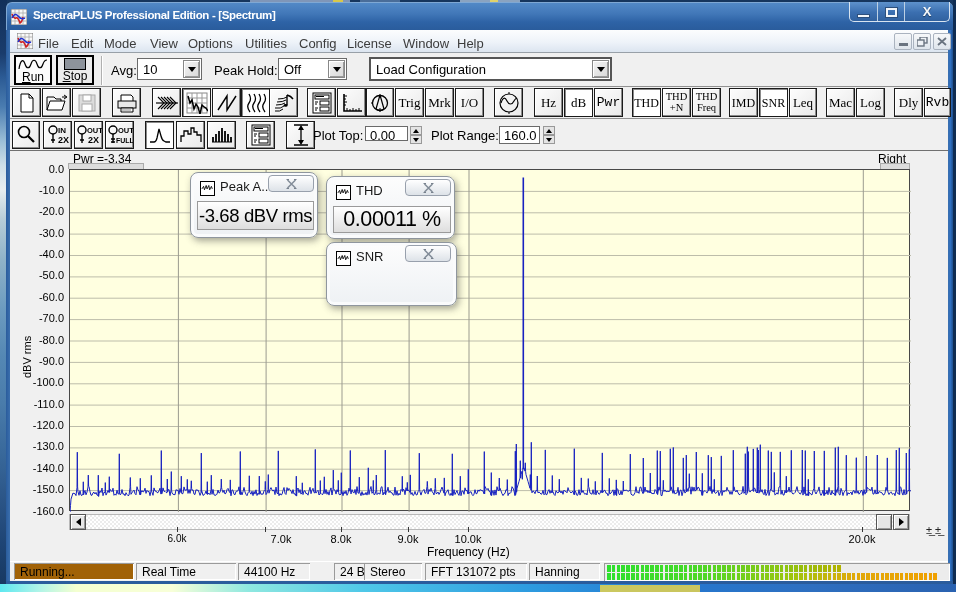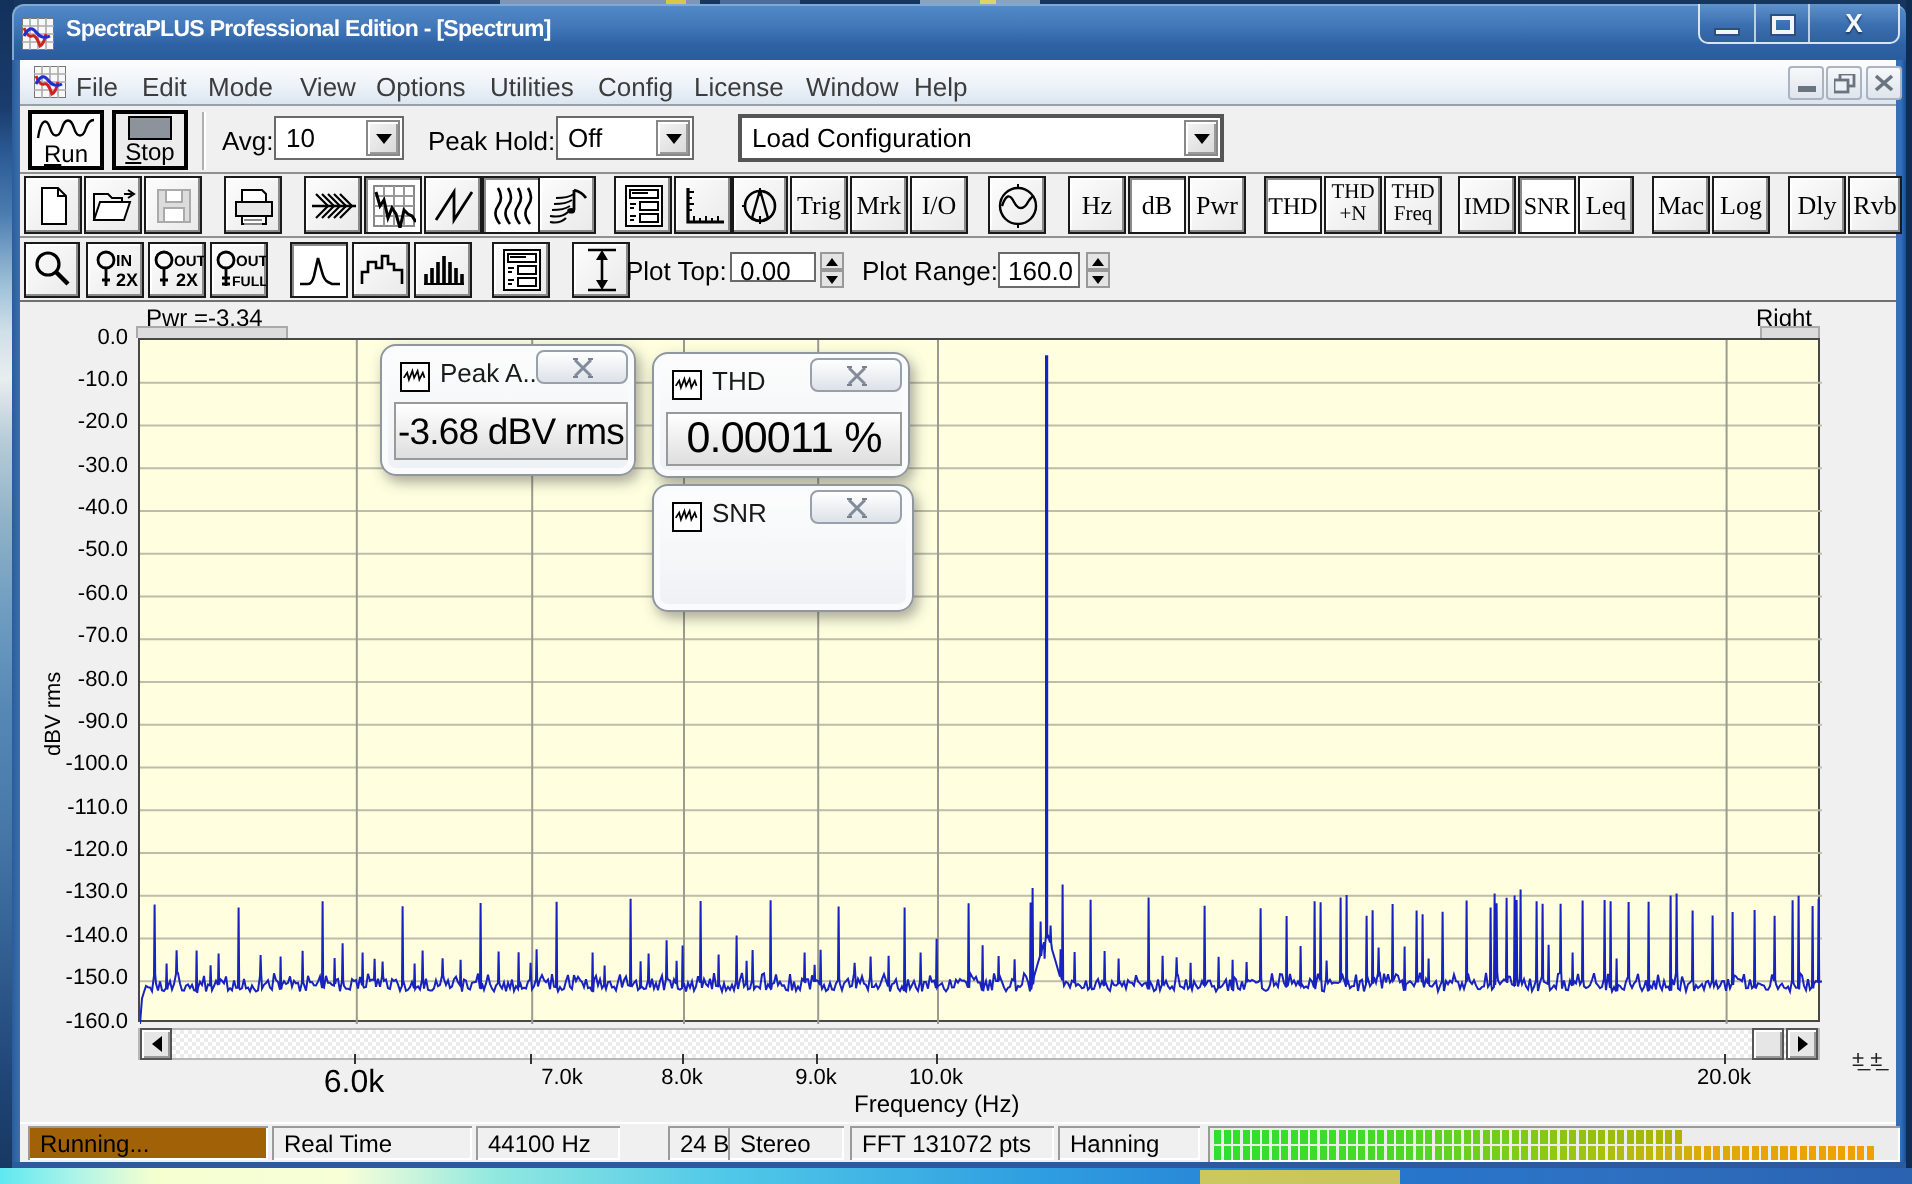--- a/index.html
+++ b/index.html
@@ -182,31 +182,31 @@
 <div style="position:absolute;left:455px;top:88px;width:29px;height:29px;background:linear-gradient(135deg,#fdfdfd,#e9e9e9);border:1px solid #1a1a1a;box-shadow:inset -1px -1px 0 #8a8a8a, inset 1px 1px 0 #ffffff;box-sizing:border-box;display:flex;align-items:center;justify-content:center;font-family:Liberation Serif, serif;font-size:13px;color:#000;line-height:1;text-align:center;">I/O</div>
 <div style="position:absolute;left:494px;top:88px;width:29px;height:29px;background:linear-gradient(135deg,#fdfdfd,#e9e9e9);border:1px solid #1a1a1a;box-shadow:inset -1px -1px 0 #8a8a8a, inset 1px 1px 0 #ffffff;box-sizing:border-box;display:flex;align-items:center;justify-content:center;font-family:Liberation Sans, sans-serif;font-size:12px;color:#000;line-height:1;text-align:center;">
     <svg width="26" height="24" viewBox="0 0 26 24">
       <circle cx="13" cy="12" r="9" fill="none" stroke="#000" stroke-width="1.2"></circle>
       <path d="M13 1 v2 M13 21 v2" stroke="#000"></path>
       <path d="M5 12 C7 6 9 6 11 10 C13 14 16 14 18 10 C19.5 7.5 20.5 7 21 7.5" fill="none" stroke="#000" stroke-width="1.2"></path>
     </svg>
   </div>
 <div style="position:absolute;left:534px;top:88px;width:29px;height:29px;background:linear-gradient(135deg,#fdfdfd,#e9e9e9);border:1px solid #1a1a1a;box-shadow:inset -1px -1px 0 #8a8a8a, inset 1px 1px 0 #ffffff;box-sizing:border-box;display:flex;align-items:center;justify-content:center;font-family:Liberation Serif, serif;font-size:13px;color:#000;line-height:1;text-align:center;">Hz</div>
 <div style="position:absolute;left:564px;top:88px;width:29px;height:29px;background:#fff;border:1px solid #1a1a1a;box-shadow:inset 1px 1px 0 #8a8a8a, inset -1px -1px 0 #ffffff;box-sizing:border-box;display:flex;align-items:center;justify-content:center;font-family:Liberation Serif, serif;font-size:13px;color:#000;line-height:1;text-align:center;">dB</div>
-<div style="position:absolute;left:594px;top:88px;width:29px;height:29px;background:linear-gradient(135deg,#fdfdfd,#e9e9e9);border:1px solid #1a1a1a;box-shadow:inset -1px -1px 0 #8a8a8a, inset 1px 1px 0 #ffffff;box-sizing:border-box;display:flex;align-items:center;justify-content:center;font-family:Liberation Serif, serif;font-size:13px;color:#000;line-height:1;text-align:center;">Pwr</div>
+<div style="position:absolute;left:594px;top:88px;width:29px;height:29px;background:linear-gradient(135deg,#fdfdfd,#e9e9e9);border:1px solid #1a1a1a;box-shadow:inset -1px -1px 0 #8a8a8a, inset 1px 1px 0 #ffffff;box-sizing:border-box;display:flex;align-items:center;justify-content:center;font-family:Liberation Mono, monospace;font-size:13px;color:#000;line-height:1;text-align:center;">Pwr</div>
 <div style="position:absolute;left:632px;top:88px;width:29px;height:29px;background:#fff;border:1px solid #1a1a1a;box-shadow:inset 1px 1px 0 #8a8a8a, inset -1px -1px 0 #ffffff;box-sizing:border-box;display:flex;align-items:center;justify-content:center;font-family:Liberation Serif, serif;font-size:12px;color:#000;line-height:1;text-align:center;">THD</div>
 <div style="position:absolute;left:662px;top:88px;width:29px;height:29px;background:linear-gradient(135deg,#fdfdfd,#e9e9e9);border:1px solid #1a1a1a;box-shadow:inset -1px -1px 0 #8a8a8a, inset 1px 1px 0 #ffffff;box-sizing:border-box;display:flex;align-items:center;justify-content:center;font-family:Liberation Serif, serif;font-size:10.5px;color:#000;line-height:1;text-align:center;">THD<br>+N</div>
 <div style="position:absolute;left:692px;top:88px;width:29px;height:29px;background:linear-gradient(135deg,#fdfdfd,#e9e9e9);border:1px solid #1a1a1a;box-shadow:inset -1px -1px 0 #8a8a8a, inset 1px 1px 0 #ffffff;box-sizing:border-box;display:flex;align-items:center;justify-content:center;font-family:Liberation Serif, serif;font-size:10.5px;color:#000;line-height:1;text-align:center;">THD<br>Freq</div>
 <div style="position:absolute;left:729px;top:88px;width:29px;height:29px;background:linear-gradient(135deg,#fdfdfd,#e9e9e9);border:1px solid #1a1a1a;box-shadow:inset -1px -1px 0 #8a8a8a, inset 1px 1px 0 #ffffff;box-sizing:border-box;display:flex;align-items:center;justify-content:center;font-family:Liberation Serif, serif;font-size:12px;color:#000;line-height:1;text-align:center;">IMD</div>
 <div style="position:absolute;left:759px;top:88px;width:29px;height:29px;background:#fff;border:1px solid #1a1a1a;box-shadow:inset 1px 1px 0 #8a8a8a, inset -1px -1px 0 #ffffff;box-sizing:border-box;display:flex;align-items:center;justify-content:center;font-family:Liberation Serif, serif;font-size:12px;color:#000;line-height:1;text-align:center;">SNR</div>
 <div style="position:absolute;left:789px;top:88px;width:28px;height:29px;background:linear-gradient(135deg,#fdfdfd,#e9e9e9);border:1px solid #1a1a1a;box-shadow:inset -1px -1px 0 #8a8a8a, inset 1px 1px 0 #ffffff;box-sizing:border-box;display:flex;align-items:center;justify-content:center;font-family:Liberation Serif, serif;font-size:13px;color:#000;line-height:1;text-align:center;">Leq</div>
 <div style="position:absolute;left:826px;top:88px;width:29px;height:29px;background:linear-gradient(135deg,#fdfdfd,#e9e9e9);border:1px solid #1a1a1a;box-shadow:inset -1px -1px 0 #8a8a8a, inset 1px 1px 0 #ffffff;box-sizing:border-box;display:flex;align-items:center;justify-content:center;font-family:Liberation Serif, serif;font-size:13px;color:#000;line-height:1;text-align:center;">Mac</div>
 <div style="position:absolute;left:856px;top:88px;width:29px;height:29px;background:linear-gradient(135deg,#fdfdfd,#e9e9e9);border:1px solid #1a1a1a;box-shadow:inset -1px -1px 0 #8a8a8a, inset 1px 1px 0 #ffffff;box-sizing:border-box;display:flex;align-items:center;justify-content:center;font-family:Liberation Serif, serif;font-size:13px;color:#000;line-height:1;text-align:center;">Log</div>
 <div style="position:absolute;left:894px;top:88px;width:29px;height:29px;background:linear-gradient(135deg,#fdfdfd,#e9e9e9);border:1px solid #1a1a1a;box-shadow:inset -1px -1px 0 #8a8a8a, inset 1px 1px 0 #ffffff;box-sizing:border-box;display:flex;align-items:center;justify-content:center;font-family:Liberation Serif, serif;font-size:13px;color:#000;line-height:1;text-align:center;">Dly</div>
-<div style="position:absolute;left:924px;top:88px;width:27px;height:29px;background:linear-gradient(135deg,#fdfdfd,#e9e9e9);border:1px solid #1a1a1a;box-shadow:inset -1px -1px 0 #8a8a8a, inset 1px 1px 0 #ffffff;box-sizing:border-box;display:flex;align-items:center;justify-content:center;font-family:Liberation Serif, serif;font-size:13px;color:#000;line-height:1;">Rvb</div>
+<div style="position:absolute;left:924px;top:88px;width:27px;height:29px;background:linear-gradient(135deg,#fdfdfd,#e9e9e9);border:1px solid #1a1a1a;box-shadow:inset -1px -1px 0 #8a8a8a, inset 1px 1px 0 #ffffff;box-sizing:border-box;display:flex;align-items:center;justify-content:center;font-family:Liberation Mono, monospace;font-size:13px;color:#000;line-height:1;">Rvb</div>
 <div class="abs" style="left:10px;top:120px;width:938px;height:31px;background:#f0f0f0;border-bottom:1px solid #707070;"></div>
 <div style="position:absolute;left:12px;top:121px;width:28px;height:28px;background:linear-gradient(135deg,#fdfdfd,#e9e9e9);border:1px solid #1a1a1a;box-shadow:inset -1px -1px 0 #8a8a8a, inset 1px 1px 0 #ffffff;box-sizing:border-box;display:flex;align-items:center;justify-content:center;font-family:Liberation Sans, sans-serif;font-size:12px;color:#000;line-height:1;text-align:center;">
     <svg width="22" height="22" viewBox="0 0 22 22">
       <circle cx="9" cy="8" r="5.5" fill="none" stroke="#000" stroke-width="1.6"></circle>
       <path d="M13 12 L19 18" stroke="#000" stroke-width="2.2"></path>
     </svg>
   </div>
 <div style="position:absolute;left:43px;top:121px;width:29px;height:28px;background:linear-gradient(135deg,#fdfdfd,#e9e9e9);border:1px solid #1a1a1a;box-shadow:inset -1px -1px 0 #8a8a8a, inset 1px 1px 0 #ffffff;box-sizing:border-box;display:flex;align-items:center;justify-content:center;font-family:Liberation Sans, sans-serif;font-size:12px;color:#000;line-height:1;text-align:center;">
     <svg width="24" height="24" viewBox="0 0 24 24">
       <circle cx="7" cy="7" r="4" fill="none" stroke="#000" stroke-width="1.4"></circle>
@@ -335,21 +335,21 @@
   </div>
 <div class="abs" style="left:21px;top:378px;font-size:11px;transform:rotate(-90deg);transform-origin:left top;white-space:nowrap;">dBV rms</div>
 <div class="abs" style="left:69px;top:514px;width:841px;height:16px;background:repeating-conic-gradient(#ffffff 0% 25%, #ececec 0% 50%) 0 0/4px 4px;border:1px solid #b8b8b8;"></div>
 <div class="abs" style="left:70px;top:514px;width:16px;height:16px;background:#e6e6e6;border:1px solid #555;box-shadow:inset 1px 1px 0 #fff, inset -1px -1px 0 #999;display:flex;align-items:center;justify-content:center;">
     <div style="width:0;height:0;border-top:4px solid transparent;border-bottom:4px solid transparent;border-right:5px solid #000;"></div>
   </div>
 <div class="abs" style="left:876px;top:514px;width:16px;height:16px;background:#e6e6e6;border:1px solid #555;box-shadow:inset 1px 1px 0 #fff, inset -1px -1px 0 #999;display:flex;align-items:center;justify-content:center;"></div>
 <div class="abs" style="left:893px;top:514px;width:16px;height:16px;background:#e6e6e6;border:1px solid #555;box-shadow:inset 1px 1px 0 #fff, inset -1px -1px 0 #999;display:flex;align-items:center;justify-content:center;">
     <div style="width:0;height:0;border-top:4px solid transparent;border-bottom:4px solid transparent;border-left:5px solid #000;"></div>
   </div>
-<div style="position:absolute;left:157px;top:533px;width:40px;text-align:center;font-size:16px;">6.0k</div>
+<div style="position:absolute;left:157px;top:533px;width:40px;text-align:center;font-size:10px;">6.0k</div>
 <div style="position:absolute;left:177px;top:527px;width:1px;height:5px;background:#333;"></div>
 <div style="position:absolute;left:261px;top:533px;width:40px;text-align:center;font-size:11px;">7.0k</div>
 <div style="position:absolute;left:265px;top:527px;width:1px;height:5px;background:#333;"></div>
 <div style="position:absolute;left:321px;top:533px;width:40px;text-align:center;font-size:11px;">8.0k</div>
 <div style="position:absolute;left:341px;top:527px;width:1px;height:5px;background:#333;"></div>
 <div style="position:absolute;left:388px;top:533px;width:40px;text-align:center;font-size:11px;">9.0k</div>
 <div style="position:absolute;left:408px;top:527px;width:1px;height:5px;background:#333;"></div>
 <div style="position:absolute;left:448px;top:533px;width:40px;text-align:center;font-size:11px;">10.0k</div>
 <div style="position:absolute;left:468px;top:527px;width:1px;height:5px;background:#333;"></div>
 <div style="position:absolute;left:842px;top:533px;width:40px;text-align:center;font-size:11px;">20.0k</div>

